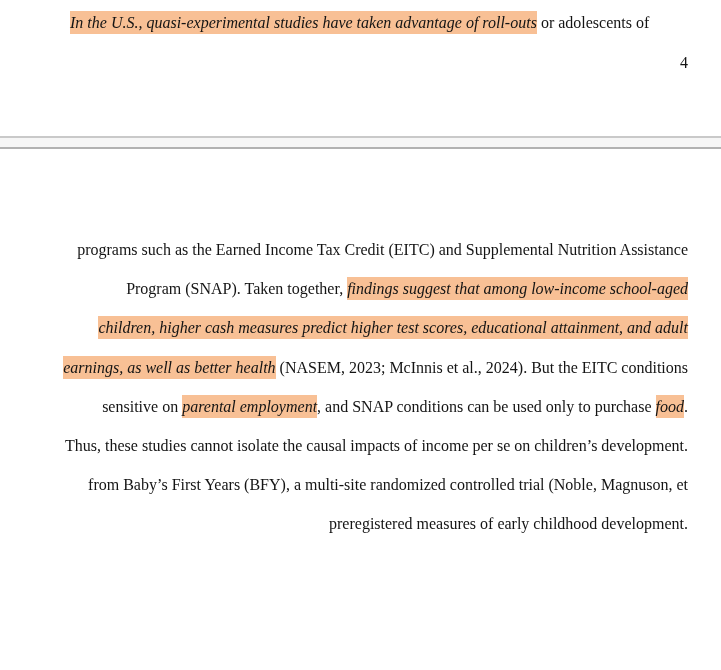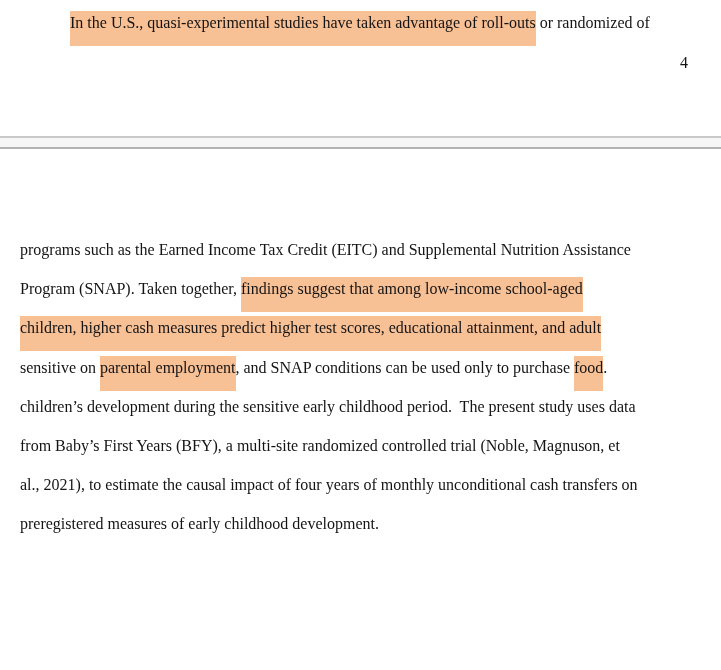--- a/index.html
+++ b/index.html
@@ -45,44 +45,46 @@
     border-bottom: 2px solid #b2b2b2;
   }
   .body-lines {
     top: 230px;
   }
   .body-lines .line {
     height: 39.2px;
     line-height: 39.2px;
     font-size: 16px;
     white-space: pre;
+    text-align: right;
   }
   .line .hl {
     background: var(--hl, #f8c095);
     padding-top: 3px;
-    padding-bottom: 15px;
+    padding-bottom: 3px;
+    font-style: italic;
   }
 </style>
 </head>
 <body>
 
 <div>
 
   <div class="text-col upper-lines">
-      <div class="line" style="padding-left: 50px;"><span class="hl">In the U.S., quasi-experimental studies have taken advantage of roll-outs</span><span> or randomized of</span></div>
+      <div class="line" style="padding-left: 50px;"><span class="hl">In the U.S., quasi-experimental studies have taken advantage of roll-outs</span><span> or adolescents of</span></div>
     </div>
 
   <div class="text-col page-number">4</div>
 
   <div class="page-break"></div>
 
   <div class="text-col body-lines">
       <div class="line"><span>programs such as the Earned Income Tax Credit (EITC) and Supplemental Nutrition Assistance</span></div>
       <div class="line"><span>Program (SNAP). Taken together, </span><span class="hl">findings suggest that among low-income school-aged</span></div>
       <div class="line"><span class="hl">children, higher cash measures predict higher test scores, educational attainment, and adult</span></div>
+      <div class="line"><span class="hl">earnings, as well as better health</span><span> (NASEM, 2023; McInnis et al., 2024). But the EITC conditions</span></div>
       <div class="line"><span>sensitive on </span><span class="hl">parental employment</span><span>, and SNAP conditions can be used only to purchase </span><span class="hl">food</span><span>.</span></div>
-      <div class="line"><span>children’s development during the sensitive early childhood period.  The present study uses data</span></div>
+      <div class="line"><span>Thus, these studies cannot isolate the causal impacts of income per se on children’s development.</span></div>
       <div class="line"><span>from Baby’s First Years (BFY), a multi-site randomized controlled trial (Noble, Magnuson, et</span></div>
-      <div class="line"><span>al., 2021), to estimate the causal impact of four years of monthly unconditional cash transfers on</span></div>
       <div class="line"><span>preregistered measures of early childhood development.</span></div>
     </div>
 
 </div>
 
 </body></html>

